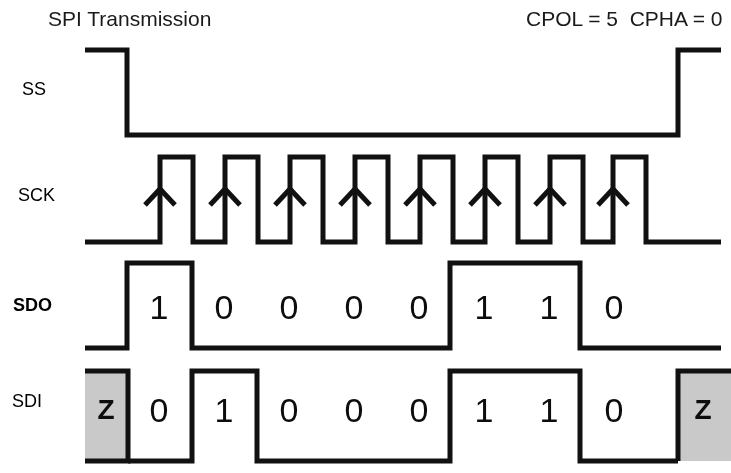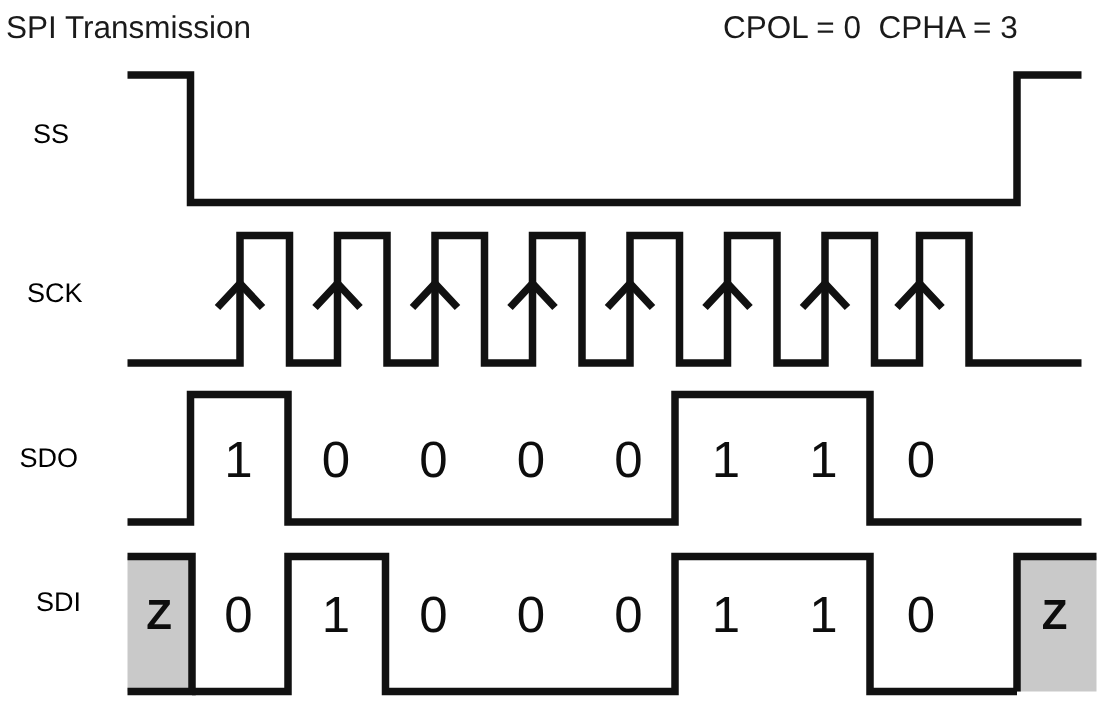--- a/index.html
+++ b/index.html
@@ -21,35 +21,36 @@
     top: 0;
     width: 731px;
     height: 473px;
   }
   .hdr {
     position: absolute;
     font-size: 21px;
     line-height: 1;
     color: #1a1a1a;
     white-space: pre;
+    margin-left: 44px;
   }
   #title-text { left: 4px; top: 8px; }
   #mode-text  { left: 482px; top: 8px; }
 
   .row-label {
     position: absolute;
     font-size: 18px;
     line-height: 1;
     color: #000000;
     white-space: pre;
   }
   #label-ss  { left: 22px; top: 80px; }
   #label-sck { left: 18px; top: 186px; }
-  #label-sdo { left: 13px; top: 296px; }
-  #label-sdi { left: 24px; top: 392px; }
+  #label-sdo { left: 13px; top: 296px; font-weight: bold; }
+  #label-sdi { left: 12px; top: 392px; }
 
   svg.wave {
     position: absolute;
     left: 0;
     top: 0;
     width: 731px;
     height: 473px;
     overflow: visible;
   }
   .wline {
@@ -95,21 +96,21 @@
     transform: translate(-50%, -50%);
     white-space: pre;
   }
 </style>
 </head>
 <body>
 
 <div id="diagram-root">
 
   <div class="hdr" id="title-text">SPI Transmission</div>
-  <div class="hdr" id="mode-text">CPOL = 0  CPHA = 3</div>
+  <div class="hdr" id="mode-text">CPOL = 5  CPHA = 0</div>
 
   <div class="row-label" id="label-ss">SS</div>
   <div class="row-label" id="label-sck">SCK</div>
   <div class="row-label" id="label-sdo">SDO</div>
   <div class="row-label" id="label-sdi">SDI</div>
 
   <svg class="wave" viewBox="0 0 731 473">
 
     <polyline class="wline" points="85,50 127,50 127,135 678,135 678,50 721,50"></polyline>
 

